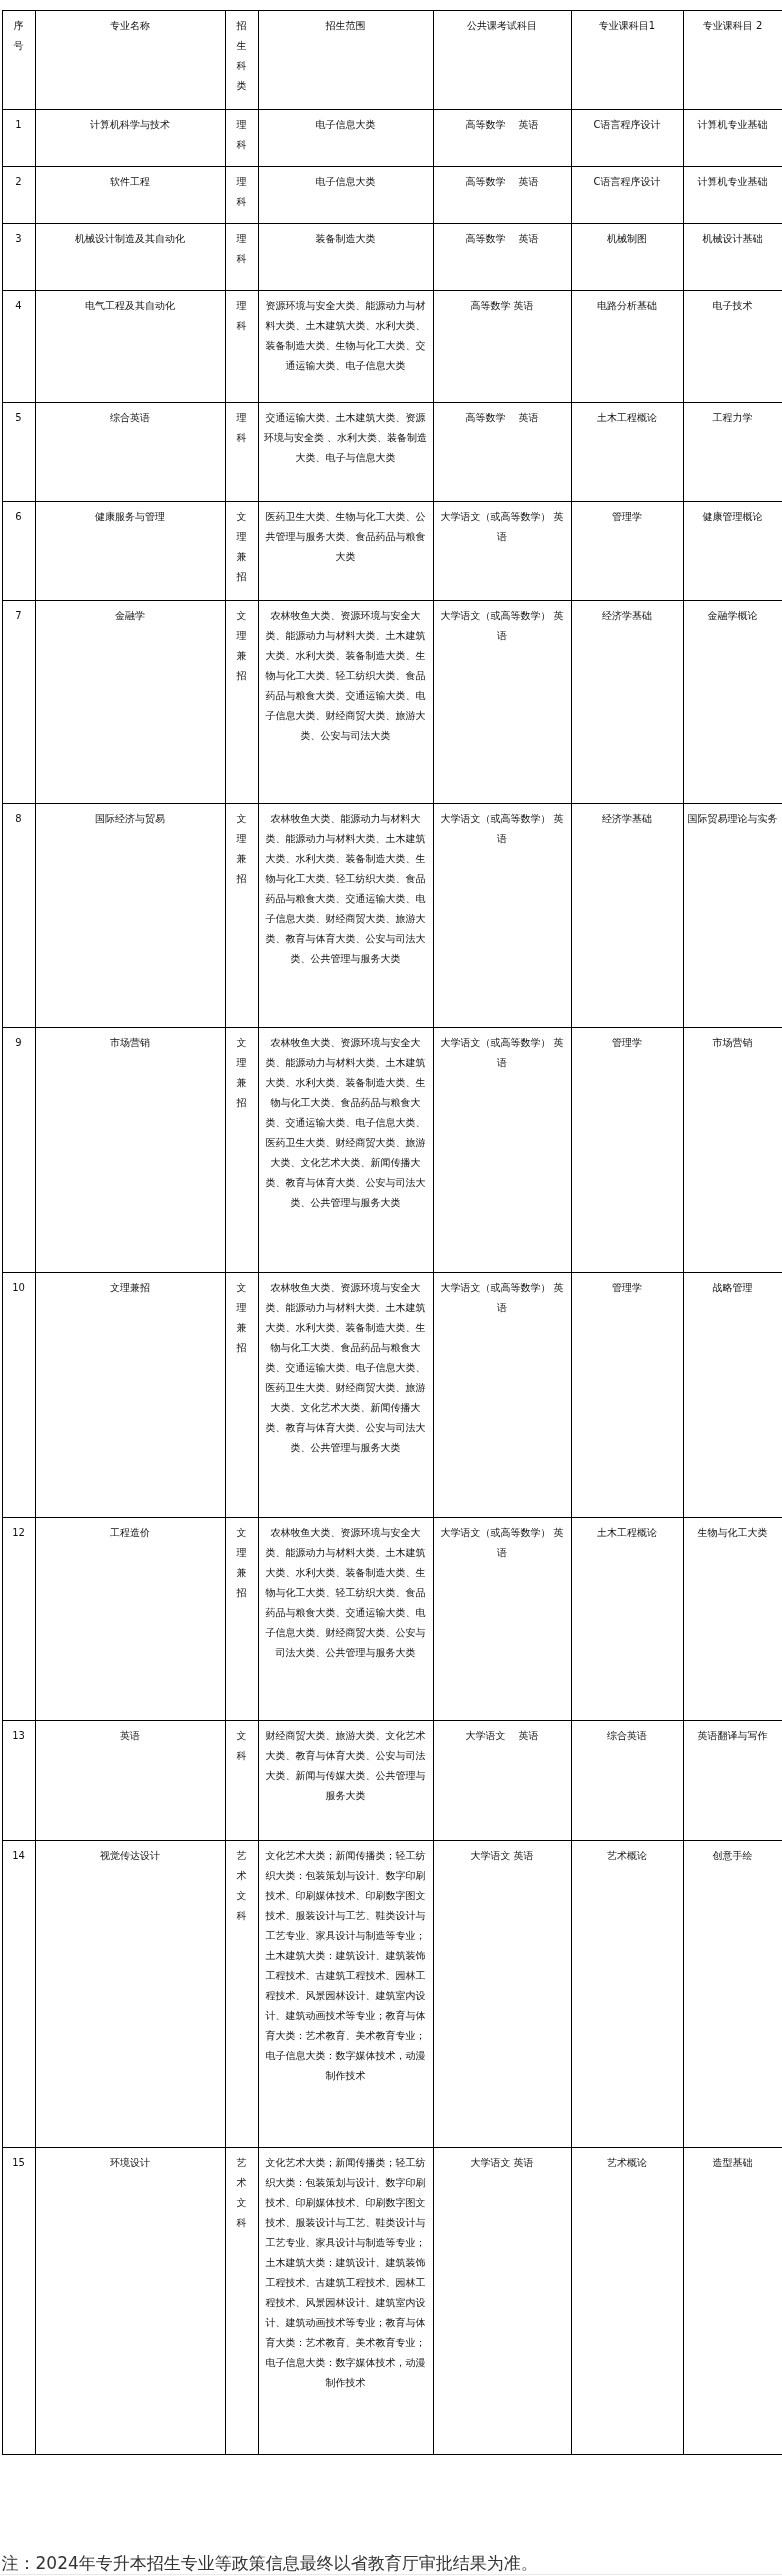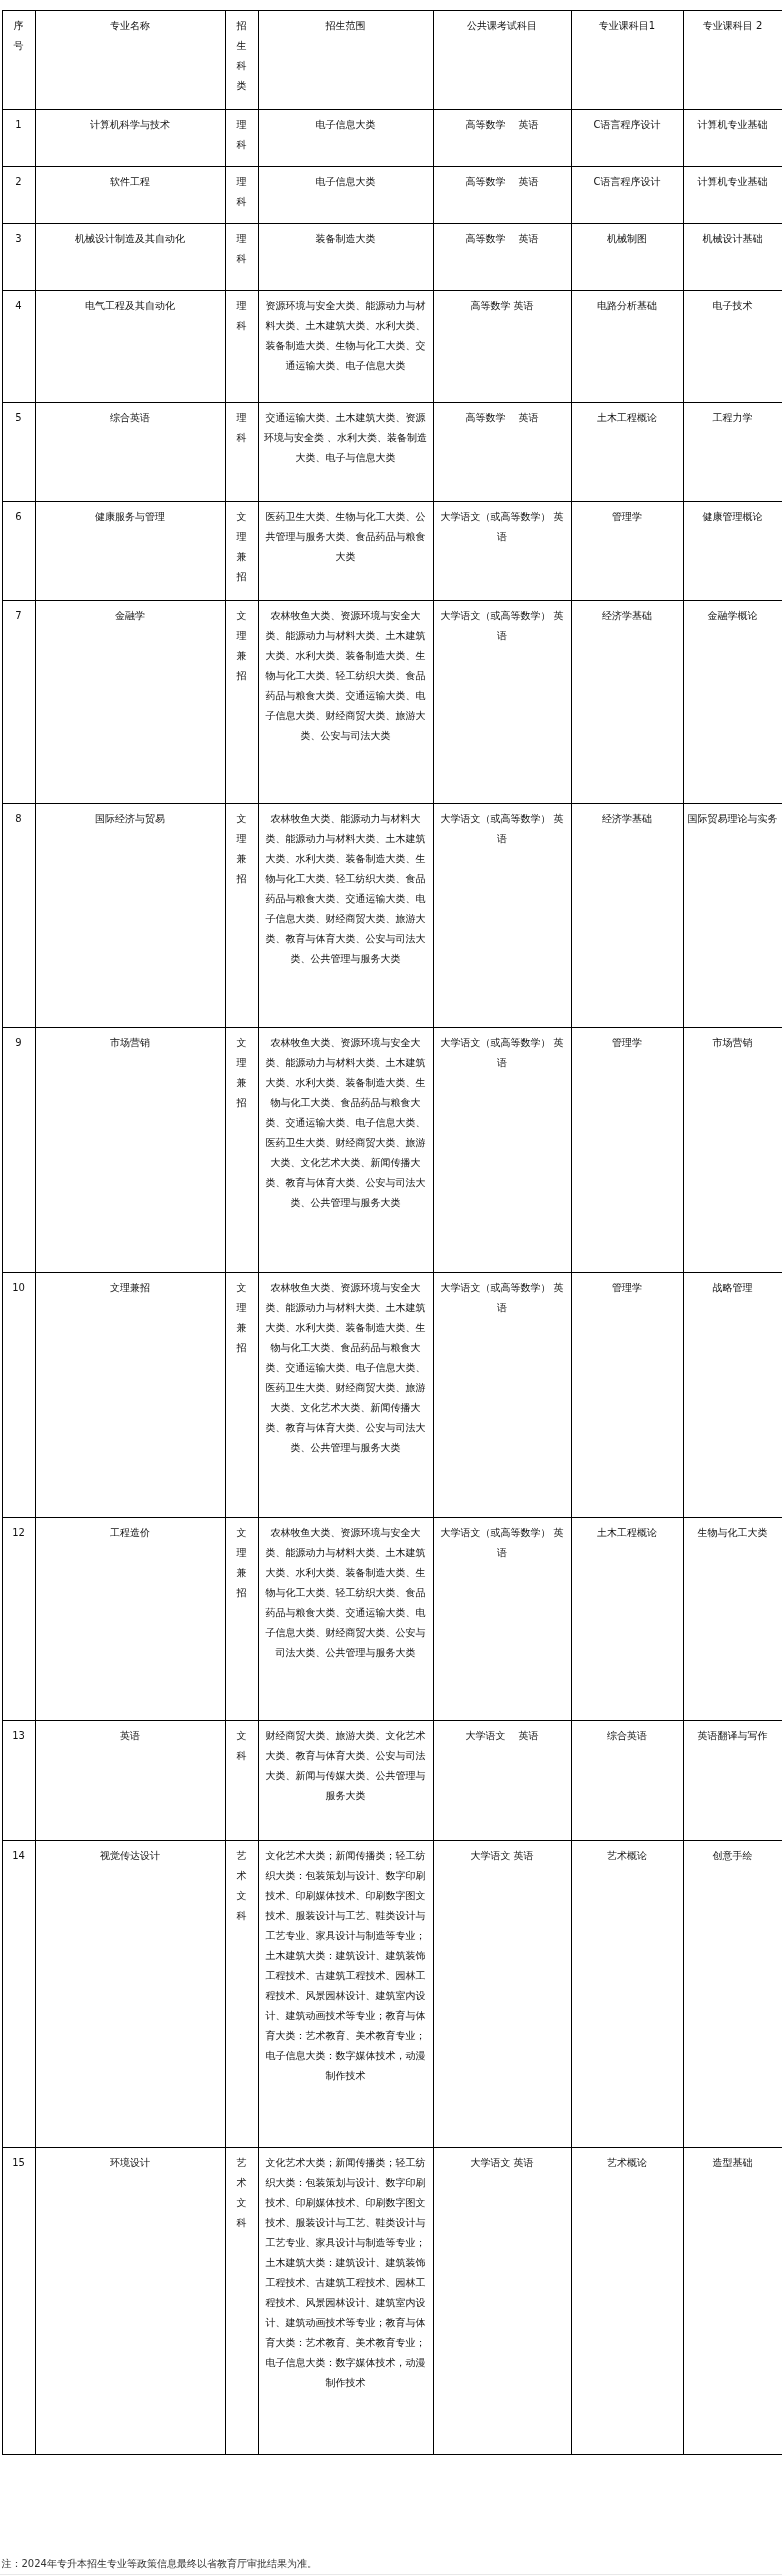--- a/index.html
+++ b/index.html
@@ -23,21 +23,21 @@
     overflow: hidden;
   }
   table.grid td.thin-l { border-left: 0.8px solid #555; }
   td.col-no { padding-left: 0; padding-right: 0; }
   td.col-type { padding-left: 4.6px; padding-right: 4.6px; }
   td.col-scope { padding-left: 6.1px; padding-right: 6.1px; text-align: center; }
   .head td { line-height: 20px; font-size: 10.7px; }
   .vert { display: block; width: 10.7px; margin: 0 auto; line-height: 20px; }
   .footnote {
     position: absolute; left: 1.5px; top: 2556px;
-    font-size: 10px; color: #333; line-height: 15.3px;
+    font-size: 17px; color: #333; line-height: 15.3px;
   }
   .bottom-rule {
     position: absolute; left: 0; top: 2574px; width: 782px; height: 0.8px; background: #e8e8e8;
   }
 </style>
 </head>
 <body>
 
 <table class="grid">
   <colgroup>

